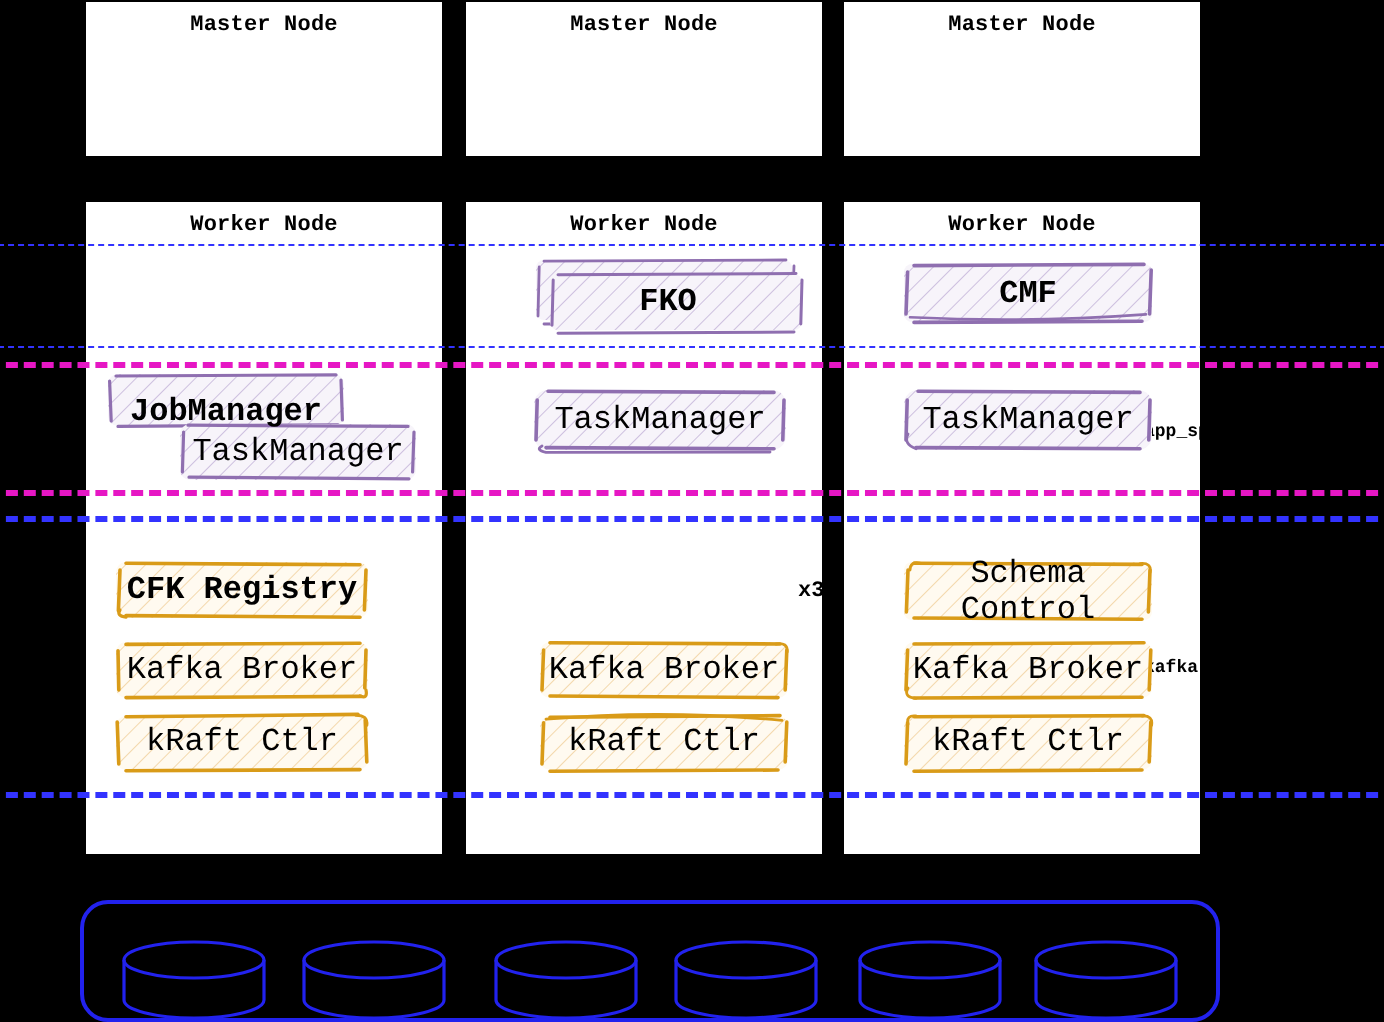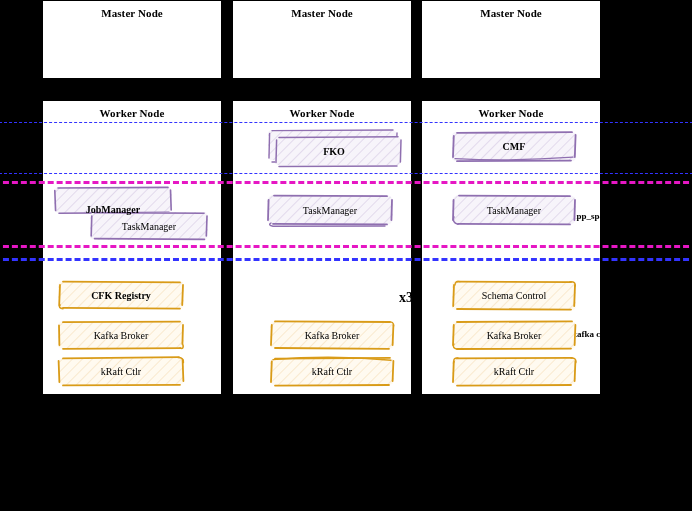--- a/index.html
+++ b/index.html
@@ -3,24 +3,24 @@
 <meta charset="utf-8">
 <style>
   html, body {
     margin: 0;
     padding: 0;
     background: #000000;
   }
   #canvas {
     position: relative;
     width: 692px;
-    height: 394px;
+    height: 511px;
     background: #000000;
     overflow: hidden;
-    font-family: Liberation Serif, serif;
+    font-family: Liberation Mono, monospace;
   }
 
   
   .node-card {
     position: absolute;
     background: #ffffff;
     border: 1px solid #000000;
     box-sizing: border-box;
   }
   .node-title {
@@ -58,21 +58,21 @@
     white-space: nowrap;
   }
 
   
   .sk {
     position: absolute;
     box-sizing: border-box;
     display: flex;
     align-items: center;
     justify-content: center;
-    font-size: 10px;
+    font-size: 16px;
     color: #000000;
     text-align: center;
   }
   .sk .sk-label {
     position: relative;
     z-index: 3;
     padding: 0 4px;
   }
   .sk-svg {
     position: absolute;
@@ -84,21 +84,21 @@
   }
   .sk.bold .sk-label { font-weight: bold; }
   .sk-purple .edge  { stroke: #8f6fb0; }
   .sk-orange .edge  { stroke: #d99b18; }
 
   .sk-fill-purple { fill: #f7f4fa; }
   .sk-fill-orange { fill: #fffaf0; }
 
   .mult {
     position: absolute;
-    font-size: 14px;
+    font-size: 11px;
     font-weight: bold;
     color: #000000;
   }
 
   
   .storage-band {
     position: absolute;
     box-sizing: border-box;
     border: 2px solid #2222ee;
     border-radius: 14px;

